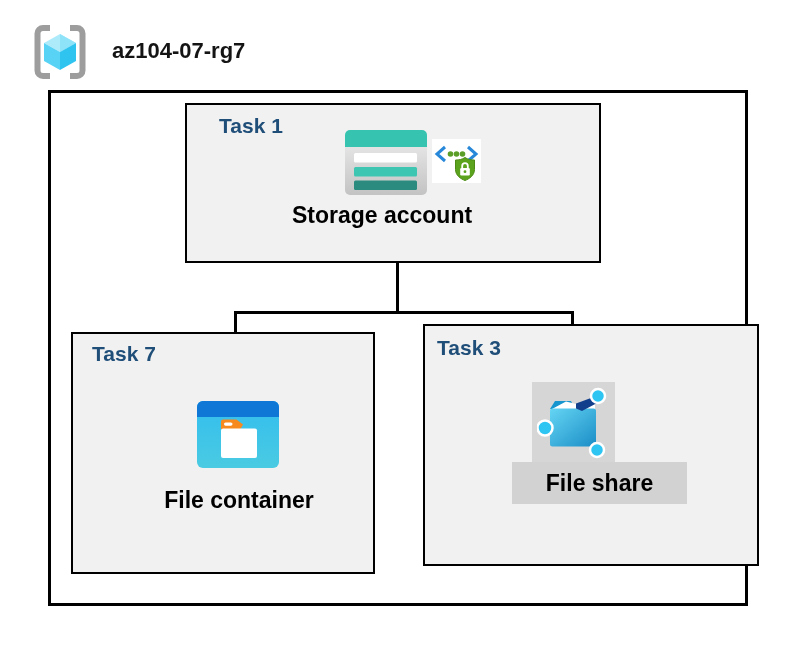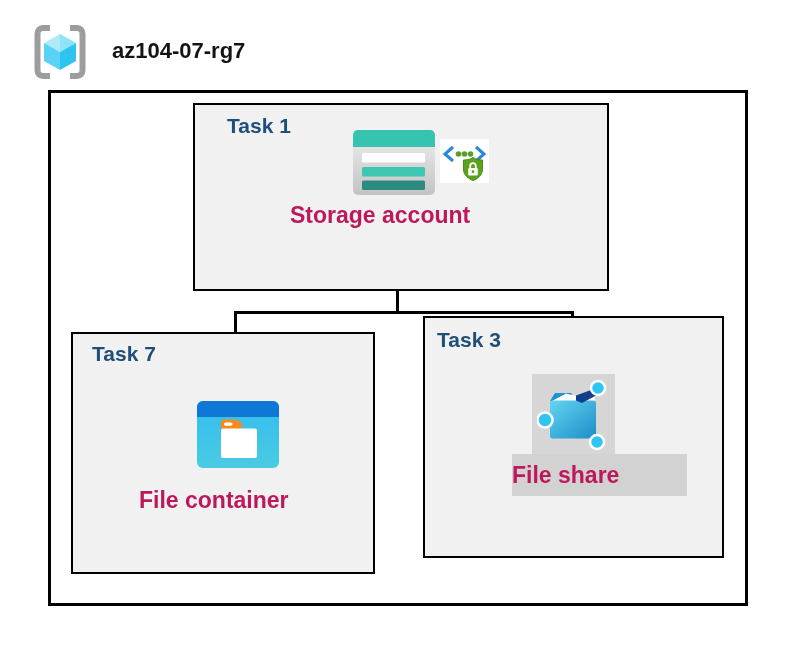--- a/index.html
+++ b/index.html
@@ -8,25 +8,25 @@
     font-family:"Liberation Sans", sans-serif;overflow:hidden;
   }
   .abs{position:absolute;box-sizing:border-box;}
   
   #rg-title{left:112px;top:38px;font-size:22px;font-weight:700;color:#141414;letter-spacing:0px;}
   #rg-icon{left:34px;top:24px;width:52px;height:56px;}
   
   #outer-box{left:48px;top:90px;width:700px;height:516px;border:3px solid #000;background:#fff;}
   
   .task-box{background:#f1f1f1;border:2.5px solid #000;}
-  #task1-box{left:193px;top:103px;width:416px;height:188px;}
+  #task1-box{left:185px;top:103px;width:416px;height:160px;}
   #task2-box{left:71px;top:332px;width:304px;height:242px;}
-  #task3-box{left:423px;top:316px;width:301px;height:242px;}
+  #task3-box{left:423px;top:324px;width:336px;height:242px;}
   .task-label{font-size:21px;font-weight:700;color:#1f4e79;}
-  .item-label{font-size:23px;font-weight:700;color:#be185d;white-space:nowrap;}
+  .item-label{font-size:23px;font-weight:700;color:#000000;white-space:nowrap;text-align:center;}
   
   #task1-label{left:32px;top:9px;}
   #storage-icon{left:158px;top:25px;width:82px;height:65px;}
   #sas-icon{left:245px;top:34px;width:49px;height:44px;}
   #storage-label{left:95px;top:97px;width:200px;}
   
   #task2-label{left:19px;top:8px;}
   #blob-icon{left:124px;top:67px;width:82px;height:67px;}
   #blob-label{left:66px;top:153px;width:200px;}
   

